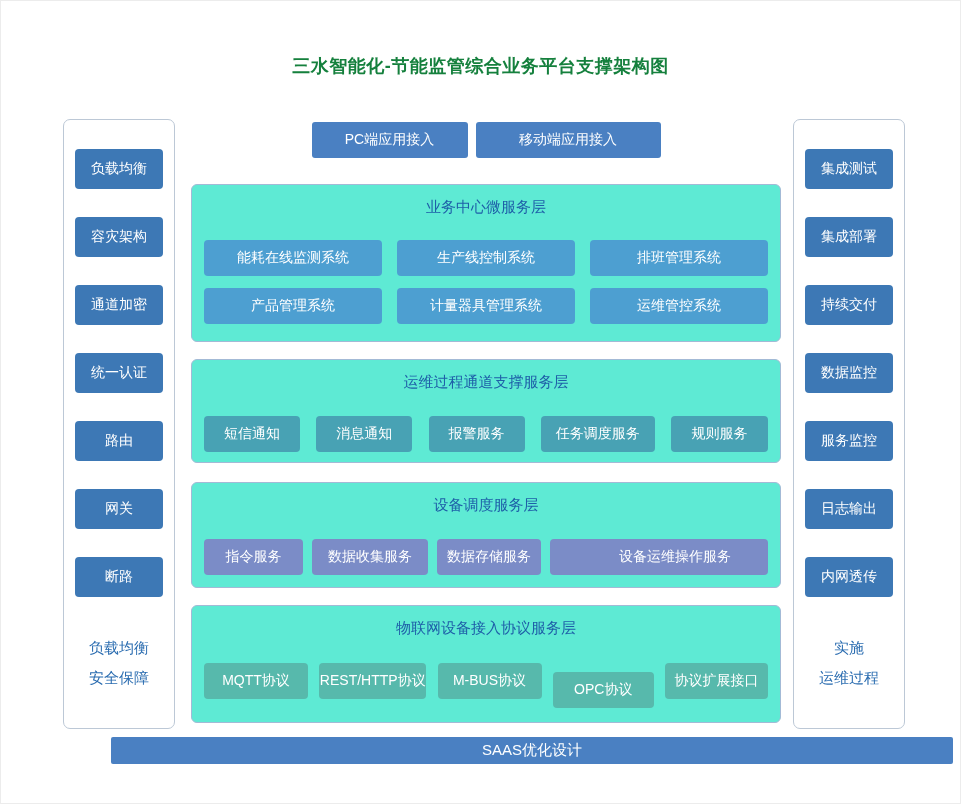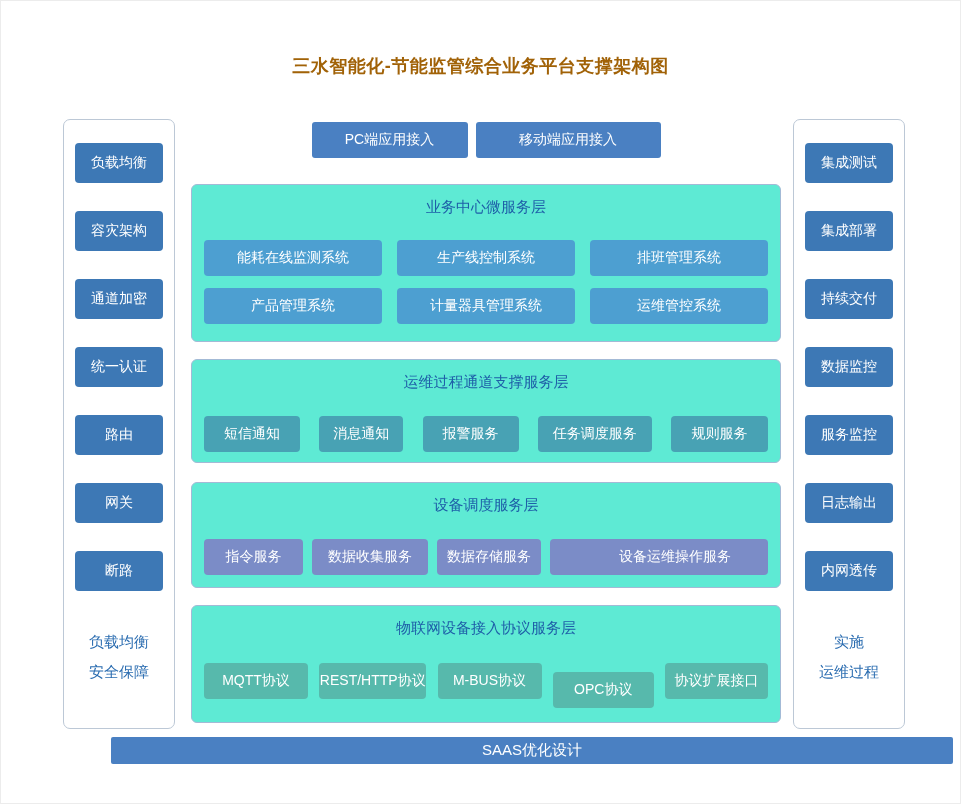--- a/index.html
+++ b/index.html
@@ -12,30 +12,30 @@
   .page {
     position: relative;
     width: 961px; height: 804px;
     background: #ffffff;
     border: 1px solid #ececec;
     overflow: hidden;
   }
   .title {
     position: absolute; top: 53px; left: 0; width: 100%;
     text-align: center;
-    font-size: 18px; font-weight: bold; color: #a16207;
+    font-size: 18px; font-weight: bold; color: #15803d;
     letter-spacing: 0.5px;
   }
   
   .panel {
     position: absolute; top: 118px;
     width: 112px; height: 610px;
     border: 1px solid #bcc8d6; border-radius: 7px;
     display: flex; flex-direction: column; align-items: center;
-    padding-top: 23px;
+    padding-top: 29px;
     background: #ffffff;
   }
   .panel.left  { left: 62px; }
   .panel.right { left: 792px; }
   .pill {
     width: 88px; height: 40px; flex: 0 0 40px;
     border-radius: 4px;
     background: #3d78b5; color: #ffffff;
     font-size: 14px;
     display: flex; align-items: center; justify-content: center;
@@ -84,21 +84,21 @@
   .grid3 {
     display: grid; grid-template-columns: repeat(3, 178px);
     gap: 12px 15px; justify-content: center; margin-top: 23px;
   }
   .row {
     display: flex; justify-content: space-between;
     margin: 24px 12px 0 12px;
   }
   #layer4 .row { margin-top: 25px; }
   #layer2 .row .node:nth-child(1) { width: 96px; }
-  #layer2 .row .node:nth-child(2) { width: 84px; }
+  #layer2 .row .node:nth-child(2) { width: 96px; }
   #layer2 .row .node:nth-child(3) { width: 96px; }
   #layer2 .row .node:nth-child(4) { width: 114px; }
   #layer2 .row .node:nth-child(5) { width: 97px; }
   #layer3 .row .node:nth-child(1) { width: 99px; }
   #layer3 .row .node:nth-child(2) { width: 116px; }
   #layer3 .row .node:nth-child(3) { width: 104px; }
   #layer3 .row .node:nth-child(4) { width: 218px; padding-left: 32px; }
   #layer4 .row .node:nth-child(1) { width: 104px; }
   #layer4 .row .node:nth-child(2) { width: 107px; }
   #layer4 .row .node:nth-child(3) { width: 104px; }

